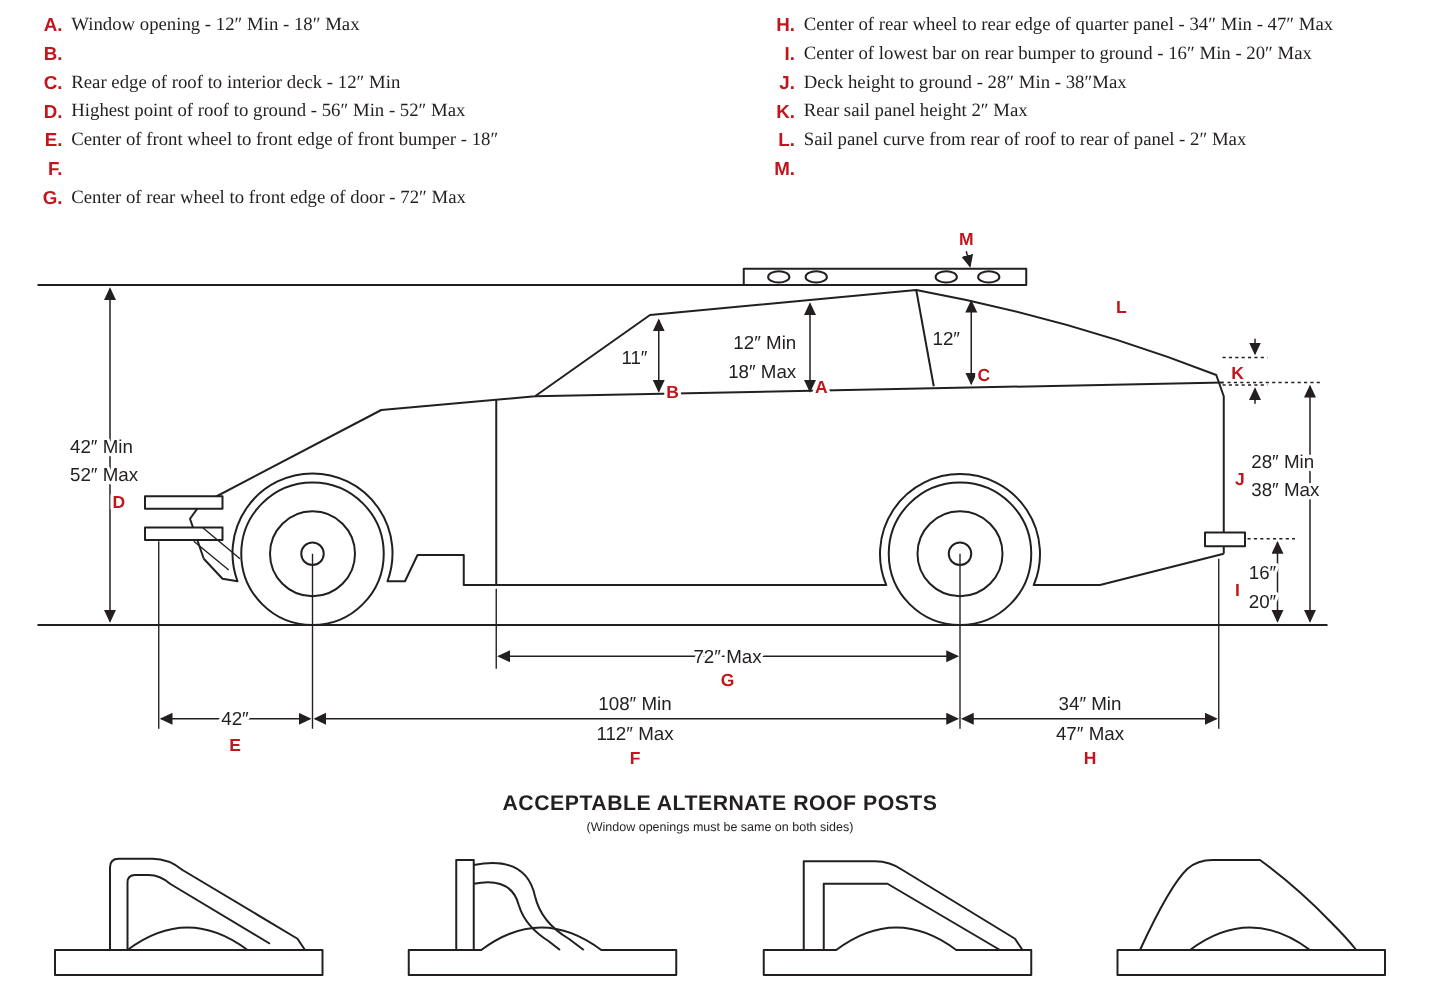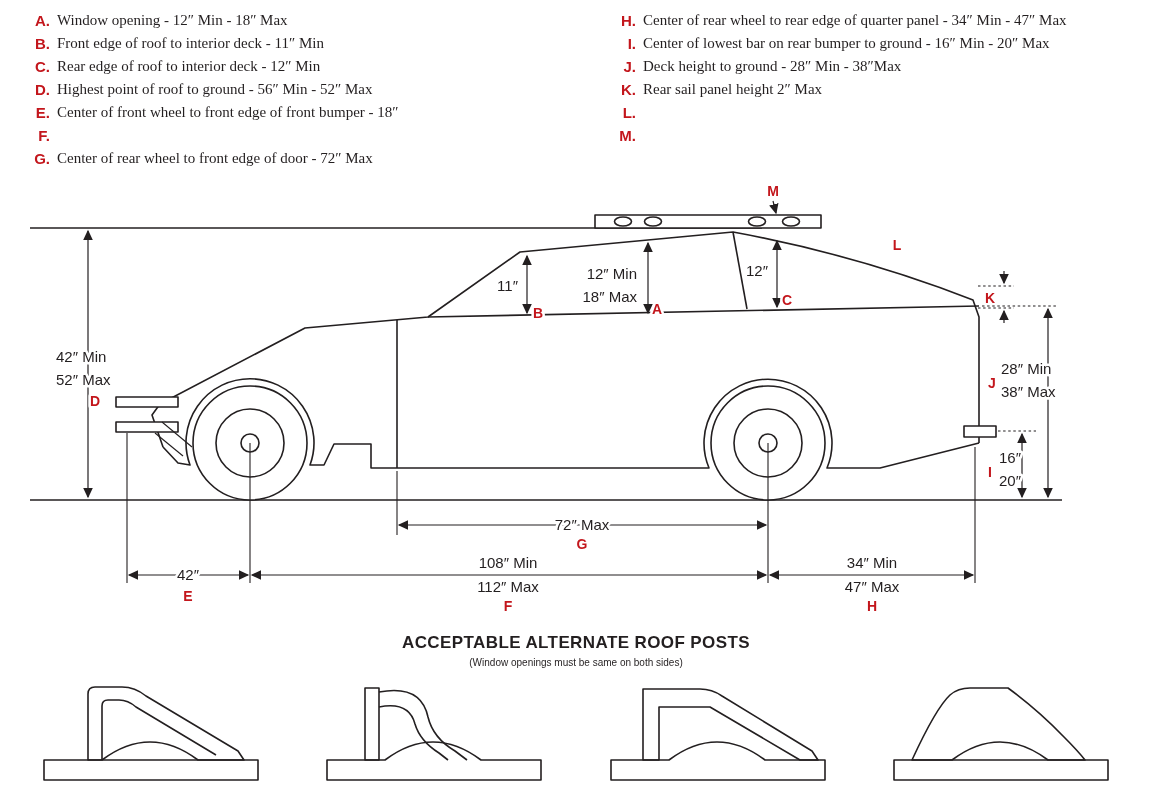--- a/index.html
+++ b/index.html
@@ -29,21 +29,20 @@
 <body>
 
 <div class="legend">
   <div class="col-left">
     <div class="lrow">
         <span class="lletter">A.</span>
         <span class="ltext">Window opening - 12″ Min - 18″ Max</span>
       </div>
     <div class="lrow">
         <span class="lletter">B.</span>
-        <span class="ltext">Front edge of roof to interior deck - 11″ Min</span>
       </div>
     <div class="lrow">
         <span class="lletter">C.</span>
         <span class="ltext">Rear edge of roof to interior deck - 12″ Min</span>
       </div>
     <div class="lrow">
         <span class="lletter">D.</span>
         <span class="ltext">Highest point of roof to ground - 56″ Min - 52″ Max</span>
       </div>
     <div class="lrow">
@@ -70,20 +69,21 @@
     <div class="lrow">
         <span class="lletter">J.</span>
         <span class="ltext">Deck height to ground - 28″ Min - 38″Max</span>
       </div>
     <div class="lrow">
         <span class="lletter">K.</span>
         <span class="ltext">Rear sail panel height 2″ Max</span>
       </div>
     <div class="lrow">
         <span class="lletter">L.</span>
+        <span class="ltext">Sail panel curve from rear of roof to rear of panel - 2″ Max</span>
       </div>
     <div class="lrow">
         <span class="lletter">M.</span>
       </div>
   </div>
 </div>
 
 <svg class="main-svg" width="1152" height="442" viewBox="0 0 1152 442">
   <defs>
     <marker id="ah" markerWidth="9" markerHeight="9" refX="7.5" refY="4" orient="auto-start-reverse">

